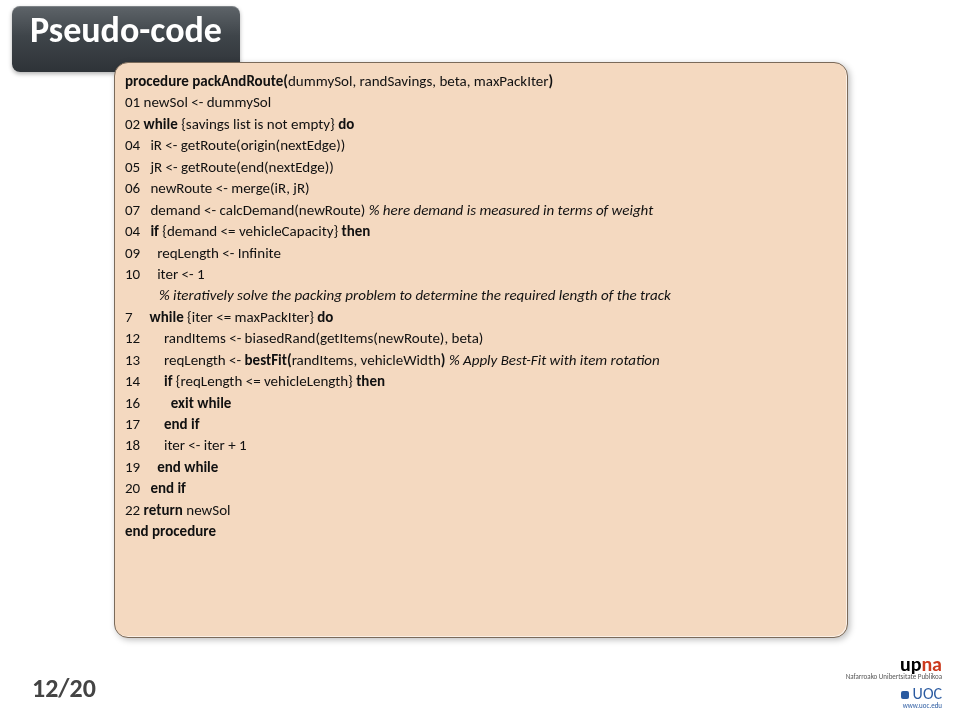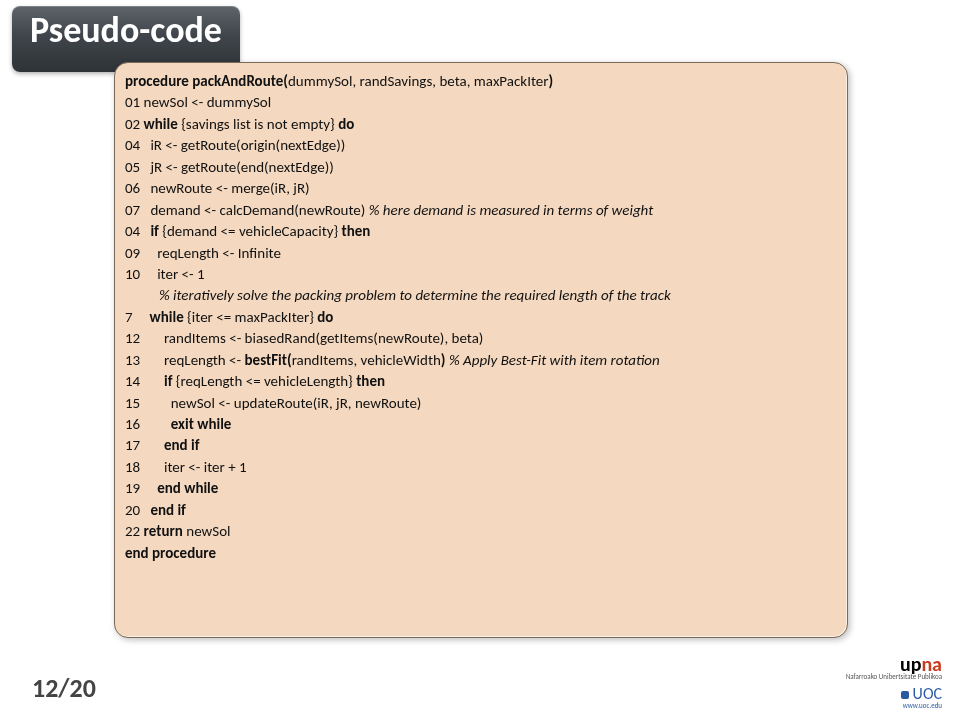--- a/index.html
+++ b/index.html
@@ -38,21 +38,20 @@
     <div class="line">06   newRoute &lt;- merge(iR, jR)</div>
     <div class="line"><span>07   demand &lt;- calcDemand(newRoute) </span><i>% here demand is measured in terms of weight</i></div>
     <div class="line"><span>04   </span><b>if </b><span>{demand &lt;= vehicleCapacity} </span><b>then</b></div>
     <div class="line">09     reqLength &lt;- Infinite</div>
     <div class="line">10     iter &lt;- 1</div>
     <div class="line"><i>          % iteratively solve the packing problem to determine the required length of the track</i></div>
     <div class="line"><span>7     </span><b>while </b><span>{iter &lt;= maxPackIter} </span><b>do</b></div>
     <div class="line">12       randItems &lt;- biasedRand(getItems(newRoute), beta)</div>
     <div class="line"><span>13       reqLength &lt;- </span><b>bestFit(</b><span>randItems, vehicleWidth</span><b>) </b><i>% Apply Best-Fit with item rotation</i></div>
     <div class="line"><span>14       </span><b>if </b><span>{reqLength &lt;= vehicleLength} </span><b>then</b></div>
-    <div class="line">15         newSol &lt;- updateRoute(iR, jR, newRoute)</div>
     <div class="line"><span>16         </span><b>exit while</b></div>
     <div class="line"><span>17       </span><b>end if</b></div>
     <div class="line">18       iter &lt;- iter + 1</div>
     <div class="line"><span>19     </span><b>end while</b></div>
     <div class="line"><span>20   </span><b>end if</b></div>
     <div class="line"><span>22 </span><b>return </b><span>newSol</span></div>
     <div class="line"><b>end procedure</b></div>
   </div>
 
   <div class="pager">12/20</div>

